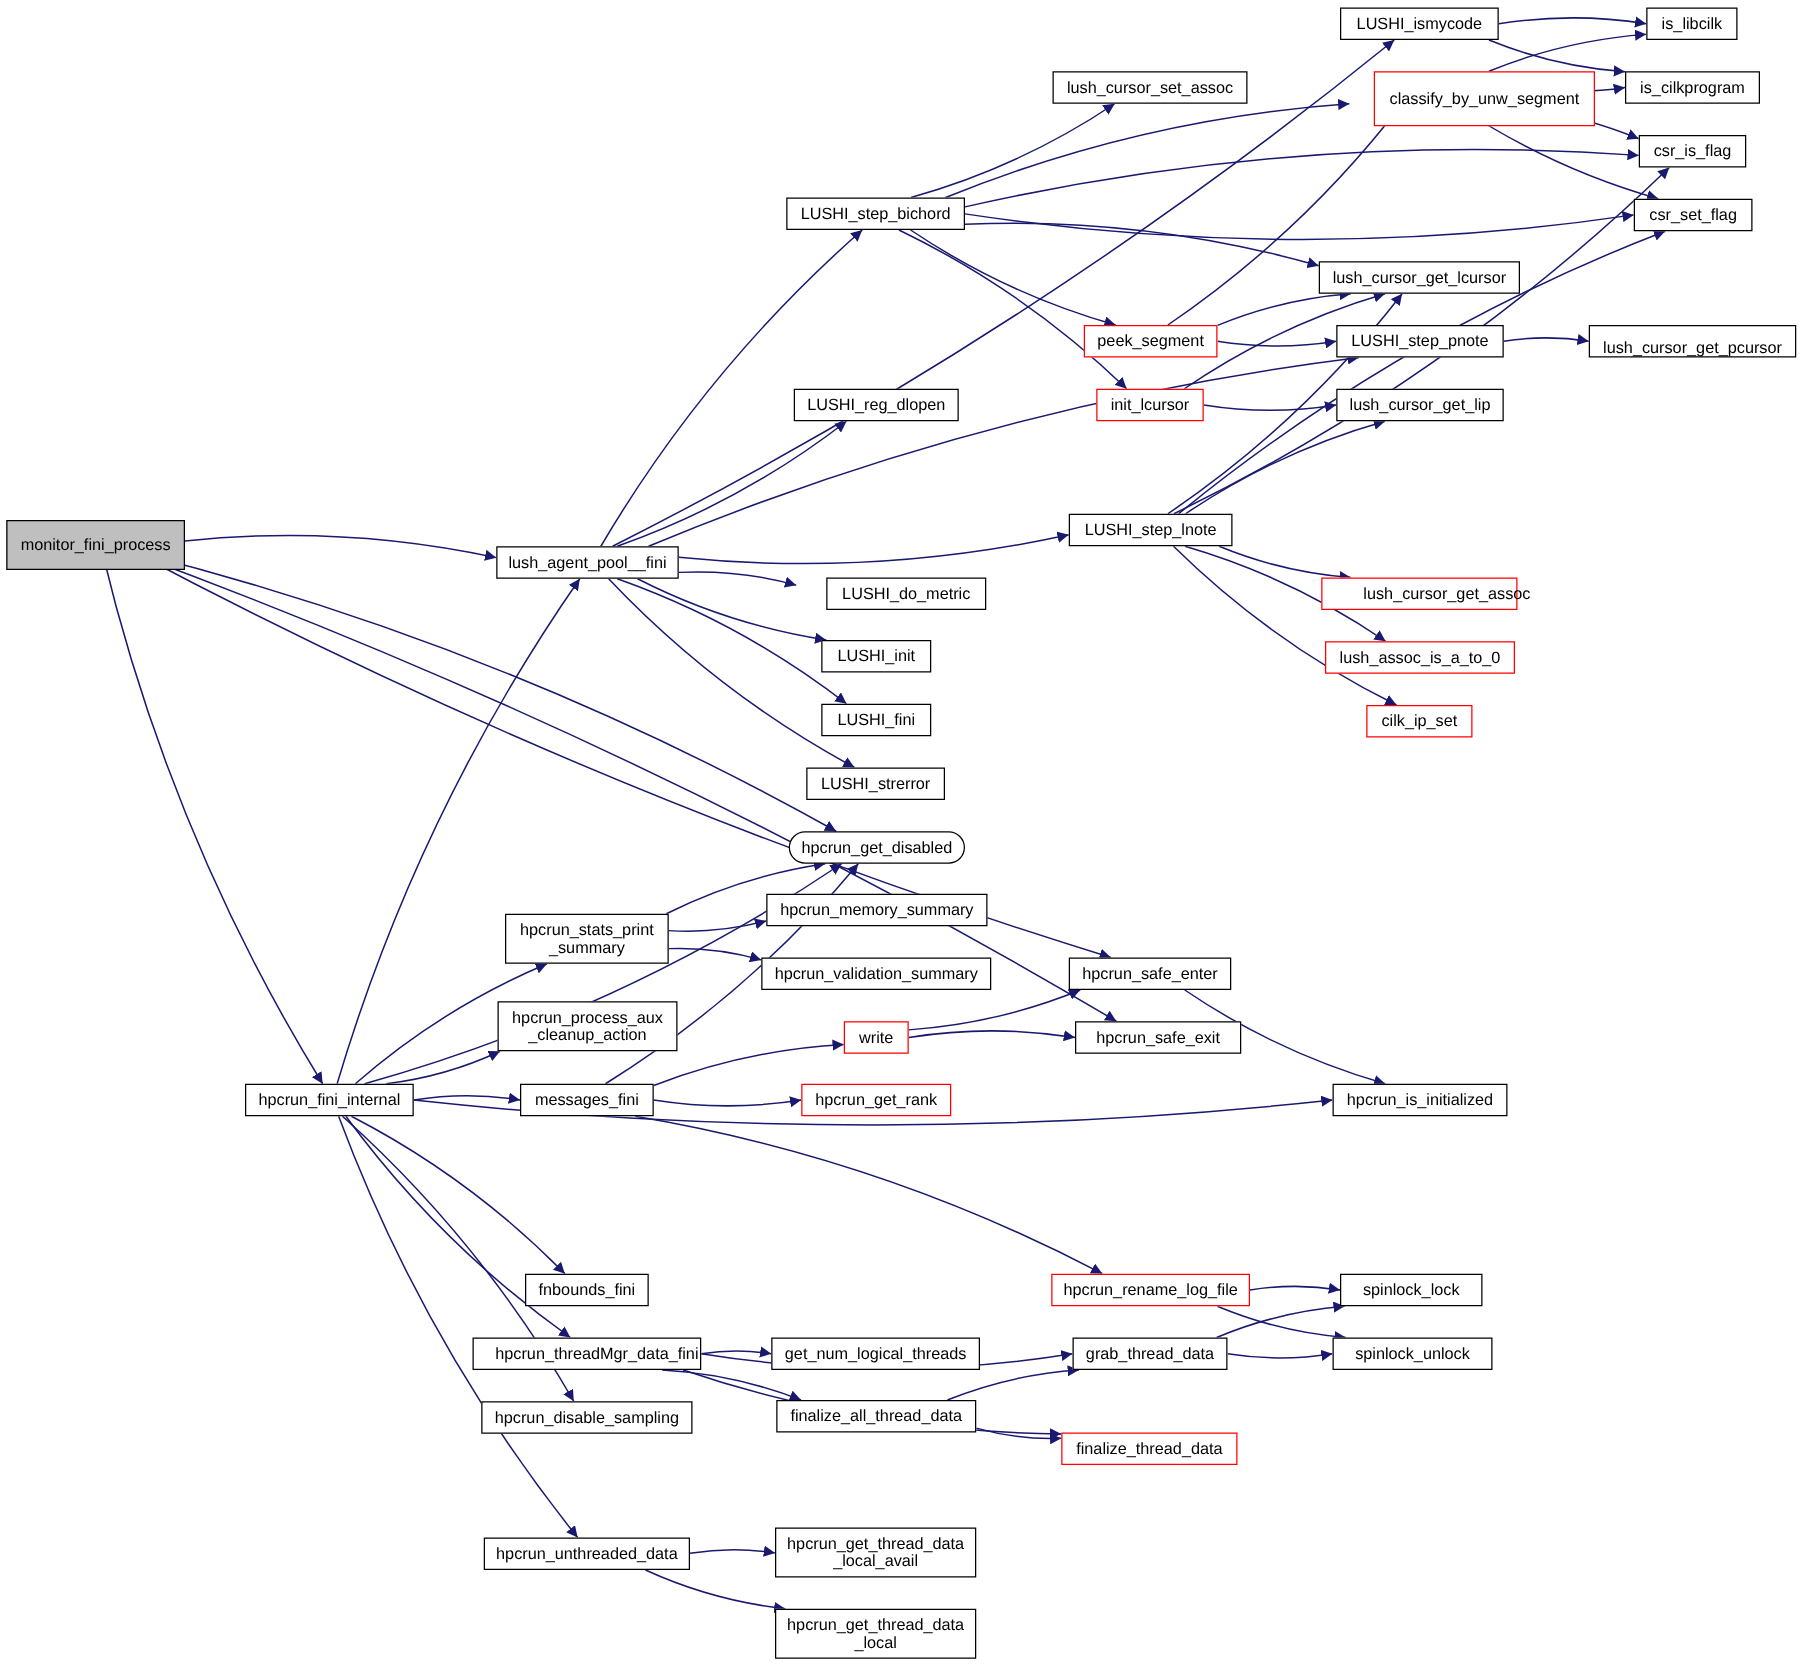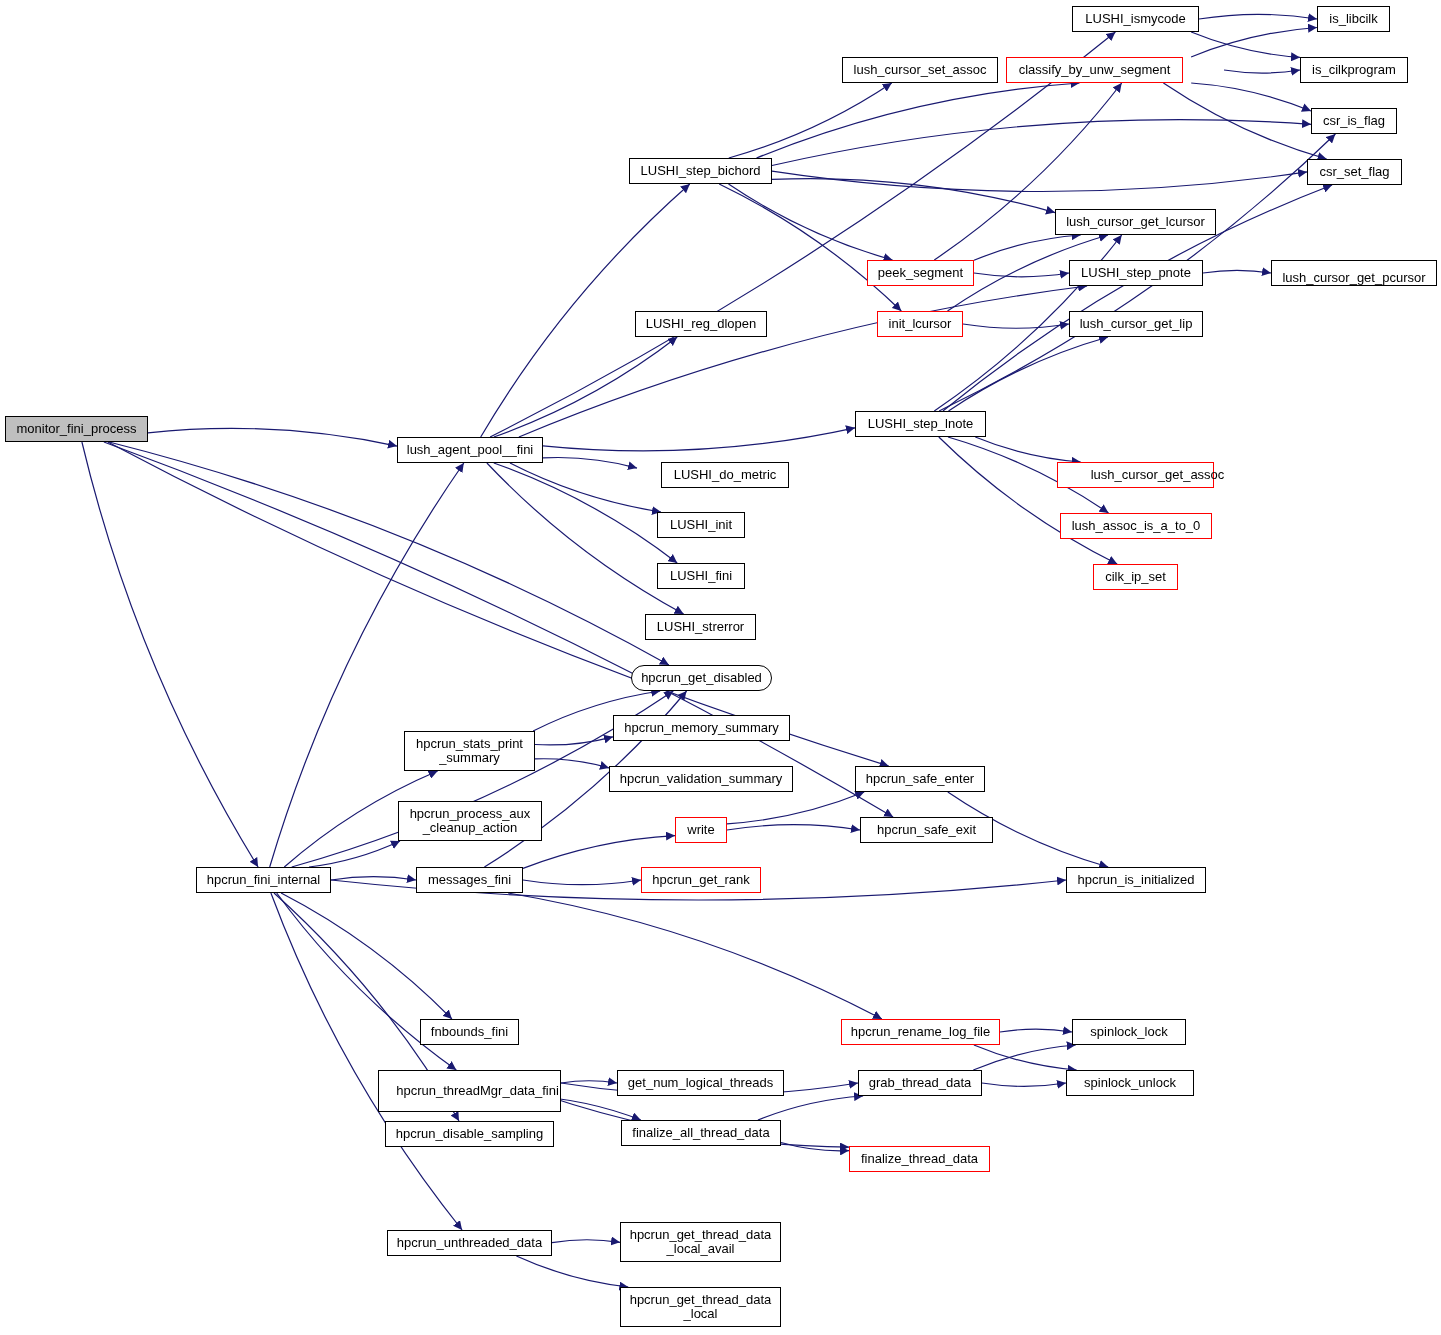--- a/index.html
+++ b/index.html
@@ -90,25 +90,25 @@
       <path d="M982.0,1083.0 Q1024.0,1089.7 1066.0,1083.0" fill="none" stroke="#191970" stroke-width="1.2" marker-end="url(#arrow)"></path>
       <path d="M561.0,1083.0 Q589.0,1078.5 617.0,1083.0" fill="none" stroke="#191970" stroke-width="1.2" marker-end="url(#arrow)"></path>
       <path d="M561.0,1083.0 Q709.5,1106.8 858.0,1083.0" fill="none" stroke="#191970" stroke-width="1.2" marker-end="url(#arrow)"></path>
       <path d="M529.7,1096.0 Q587.2,1099.1 640.8,1120.0" fill="none" stroke="#191970" stroke-width="1.2" marker-end="url(#arrow)"></path>
       <path d="M546.5,1096.0 Q693.6,1145.7 849.0,1147.1" fill="none" stroke="#191970" stroke-width="1.2" marker-end="url(#arrow)"></path>
       <path d="M757.9,1120.0 Q808.6,1099.6 863.1,1096.0" fill="none" stroke="#191970" stroke-width="1.2" marker-end="url(#arrow)"></path>
       <path d="M781.0,1142.5 Q814.4,1152.0 849.0,1150.6" fill="none" stroke="#191970" stroke-width="1.2" marker-end="url(#arrow)"></path>
       <path d="M552.0,1242.6 Q586.0,1237.1 620.0,1242.3" fill="none" stroke="#191970" stroke-width="1.2" marker-end="url(#arrow)"></path>
       <path d="M516.4,1256.0 Q569.9,1280.5 628.3,1287.0" fill="none" stroke="#191970" stroke-width="1.2" marker-end="url(#arrow)"></path>
     </svg>
-<div class="node root" style="left: 5px; top: 416px; width: 143px; height: 26px;"><span>monitor_fini_process</span></div>
+<div class="node root" style="left: 5px; top: 416px; width: 143px; height: 40px;"><span>monitor_fini_process</span></div>
     <div class="node" style="left: 397px; top: 437px; width: 146px; height: 26px;"><span>lush_agent_pool__fini</span></div>
     <div class="node" style="left: 196px; top: 867px; width: 135px; height: 26px;"><span>hpcrun_fini_internal</span></div>
     <div class="node" style="left: 1072px; top: 6px; width: 127px; height: 26px;"><span>LUSHI_ismycode</span></div>
-    <div class="node red" style="left: 1006px; top: 57px; width: 177px; height: 26px;"><span>classify_by_unw_segment</span></div>
+    <div class="node red" style="left: 1099px; top: 57px; width: 177px; height: 44px;"><span>classify_by_unw_segment</span></div>
     <div class="node" style="left: 842px; top: 57px; width: 156px; height: 26px;"><span>lush_cursor_set_assoc</span></div>
     <div class="node" style="left: 629px; top: 158px; width: 143px; height: 26px;"><span>LUSHI_step_bichord</span></div>
     <div class="node" style="left: 1317px; top: 6px; width: 73px; height: 26px;"><span>is_libcilk</span></div>
     <div class="node" style="left: 1300px; top: 57px; width: 108px; height: 26px;"><span>is_cilkprogram</span></div>
     <div class="node" style="left: 1311px; top: 108px; width: 86px; height: 26px;"><span>csr_is_flag</span></div>
     <div class="node" style="left: 1307px; top: 159px; width: 95px; height: 26px;"><span>csr_set_flag</span></div>
     <div class="node" style="left: 1055px; top: 209px; width: 161px; height: 26px;"><span>lush_cursor_get_lcursor</span></div>
     <div class="node red" style="left: 867px; top: 260px; width: 107px; height: 26px;"><span>peek_segment</span></div>
     <div class="node" style="left: 1069px; top: 260px; width: 134px; height: 26px;"><span>LUSHI_step_pnote</span></div>
     <div class="node" style="left: 1271px; top: 260px; width: 166px; height: 26px; align-items: flex-end;"><span>lush_cursor_get_pcursor</span></div>
@@ -132,21 +132,21 @@
     <div class="node" style="left: 398px; top: 801px; width: 144px; height: 40px;"><span>hpcrun_process_aux
 _cleanup_action</span></div>
     <div class="node red" style="left: 675px; top: 817px; width: 52px; height: 26px;"><span>write</span></div>
     <div class="node" style="left: 860px; top: 817px; width: 133px; height: 26px;"><span>hpcrun_safe_exit</span></div>
     <div class="node" style="left: 416px; top: 867px; width: 107px; height: 26px;"><span>messages_fini</span></div>
     <div class="node red" style="left: 641px; top: 867px; width: 120px; height: 26px;"><span>hpcrun_get_rank</span></div>
     <div class="node" style="left: 1066px; top: 867px; width: 140px; height: 26px;"><span>hpcrun_is_initialized</span></div>
     <div class="node" style="left: 420px; top: 1019px; width: 99px; height: 26px;"><span>fnbounds_fini</span></div>
     <div class="node red" style="left: 841px; top: 1019px; width: 159px; height: 26px;"><span>hpcrun_rename_log_file</span></div>
     <div class="node" style="left: 1072px; top: 1019px; width: 114px; height: 26px;"><span>spinlock_lock</span></div>
-    <div class="node" style="left: 378px; top: 1070px; width: 183px; height: 42px; padding-left: 16px;"><span>hpcrun_threadMgr_data_fini</span></div>
+    <div class="node" style="left: 378px; top: 1070px; width: 183px; height: 26px; padding-left: 16px;"><span>hpcrun_threadMgr_data_fini</span></div>
     <div class="node" style="left: 617px; top: 1070px; width: 167px; height: 26px;"><span>get_num_logical_threads</span></div>
     <div class="node" style="left: 858px; top: 1070px; width: 124px; height: 26px;"><span>grab_thread_data</span></div>
     <div class="node" style="left: 1066px; top: 1070px; width: 128px; height: 26px;"><span>spinlock_unlock</span></div>
     <div class="node" style="left: 385px; top: 1121px; width: 169px; height: 26px;"><span>hpcrun_disable_sampling</span></div>
     <div class="node" style="left: 621px; top: 1120px; width: 160px; height: 26px;"><span>finalize_all_thread_data</span></div>
     <div class="node red" style="left: 849px; top: 1146px; width: 141px; height: 26px;"><span>finalize_thread_data</span></div>
     <div class="node" style="left: 387px; top: 1230px; width: 165px; height: 26px;"><span>hpcrun_unthreaded_data</span></div>
     <div class="node" style="left: 620px; top: 1222px; width: 161px; height: 40px;"><span>hpcrun_get_thread_data
 _local_avail</span></div>
     <div class="node" style="left: 620px; top: 1287px; width: 161px; height: 40px;"><span>hpcrun_get_thread_data

